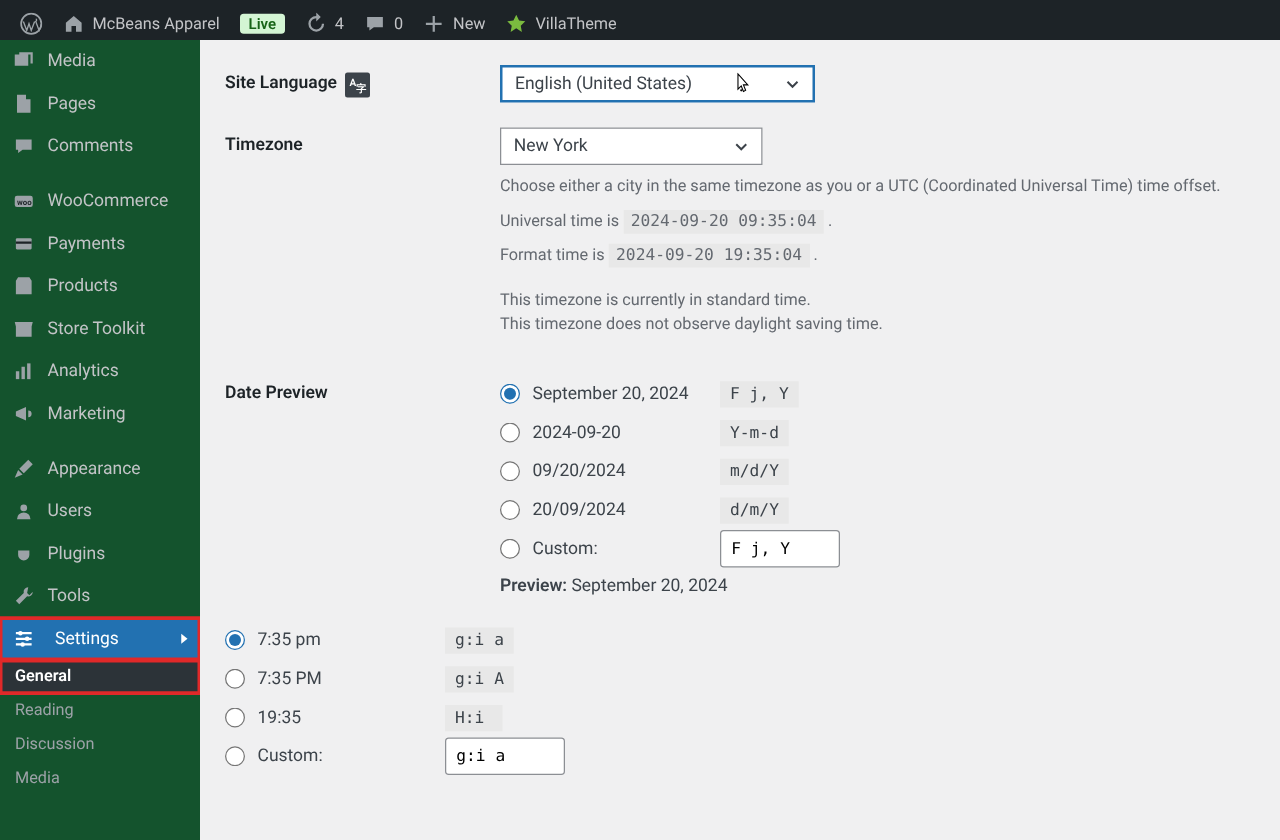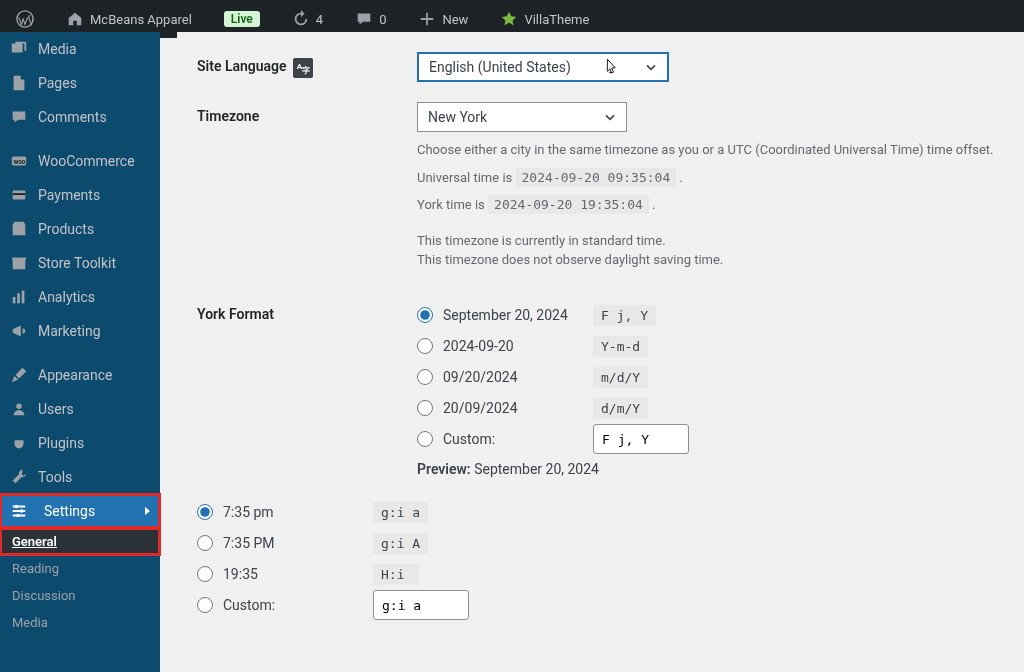--- a/index.html
+++ b/index.html
@@ -13,21 +13,20 @@
   overflow: hidden;
 }
 .adminbar {
   height: 38px;
   background: #1d2327;
   color: #c3c4c7;
   display: flex;
   align-items: center;
   padding: 0 8px;
   font-size: 13px;
-  gap: 16px;
 }
 .adminbar .item {
   display: flex;
   align-items: center;
   padding: 0 8px;
   height: 32px;
   gap: 6px;
   cursor: pointer;
 }
 .adminbar svg { width: 18px; height: 18px; fill: #9ca2a7; }
@@ -41,21 +40,21 @@
   text-align: center;
 }
 .star svg { fill: #7bbb3f; }
 
 .sidebar {
   position: absolute;
   top: 32px;
   left: 0;
   width: 160px;
   height: 640px;
-  background: #0c4a6e;
+  background: #14532d;
   color: #c3c4c7;
 }
 .sidebar .menu-item {
   display: flex;
   align-items: center;
   height: 34px;
   padding: 0 10px;
   gap: 10px;
   font-size: 14px;
   cursor: pointer;
@@ -66,41 +65,40 @@
   color: #fff;
   gap: 16px;
 }
 .sidebar .menu-item.active svg { fill: #fff; }
 .sidebar .submenu-item {
   padding: 6px 12px;
   font-size: 13px;
   color: #9ca2a7;
   cursor: pointer;
 }
-.sidebar .submenu-item.active { color: #fff; font-weight: 600; background: #2c3338; text-decoration: underline; }
+.sidebar .submenu-item.active { color: #fff; font-weight: 600; background: #2c3338; }
 .sidebar .highlighted-red { outline: 3px solid #e02929; outline-offset: -2px; }
 .sidebar .menu-gap { height: 10px; }
 .caret-right {
   margin-left: auto;
   width: 0; height: 0;
   border-top: 4px solid transparent;
   border-bottom: 4px solid transparent;
   border-left: 5px solid #fff;
 }
 
 .main {
   position: absolute;
   top: 32px;
   left: 160px;
   right: 0;
   bottom: 0;
   padding: 20px 20px 36px 20px;
   overflow: hidden;
   background: #f0f0f1;
-  margin-left: 17px;
 }
 .form-row {
   display: flex;
   margin-bottom: 20px;
 }
 .form-label {
   width: 220px;
   font-weight: 600;
   color: #1d2327;
   font-size: 14px;
@@ -372,31 +370,31 @@
         <svg class="chev" viewBox="0 0 20 20">
             <path d="M5 8l5 5 5-5"></path>
           </svg>
       </div>
       <div class="desc">Choose either a city in the same timezone as you or a UTC (Coordinated Universal Time) time offset.</div>
       <div class="desc">
         <span>Universal time is</span>
         <span class="mono">2024-09-20 09:35:04</span> .
       </div>
       <div class="desc">
-        <span>York time is</span>
+        <span>Format time is</span>
         <span class="mono">2024-09-20 19:35:04</span> .
       </div>
       <div class="desc" style="margin-top:16px">This timezone is currently in standard time.</div>
       <div class="desc" style="margin-top:0">This timezone does not observe daylight saving time.</div>
     </div>
   </div>
 
   <div class="form-row">
     <div class="form-label">
-      <span>York Format</span>
+      <span>Date Preview</span>
     </div>
     <div class="form-field">
       <div class="radio-row">
         <input type="radio" name="df" checked="" style="">
         <span class="rlabel">September 20, 2024</span>
         <span class="rcode">F j, Y</span>
       </div>
       <div class="radio-row">
         <input type="radio" name="df" style="">
         <span class="rlabel">2024-09-20</span>

